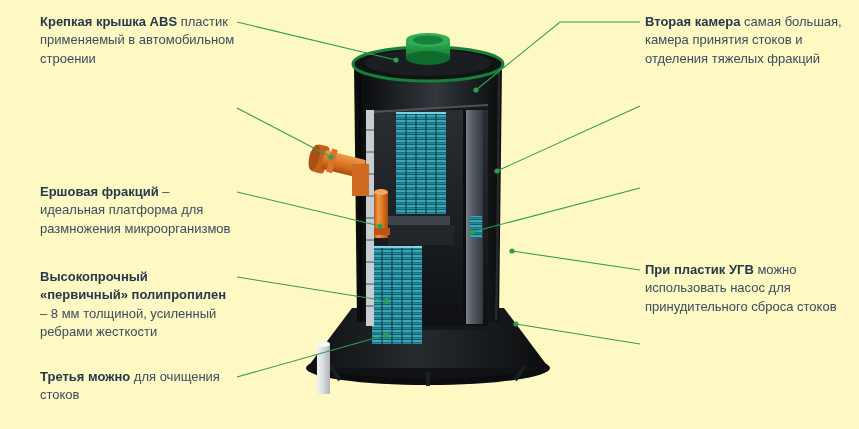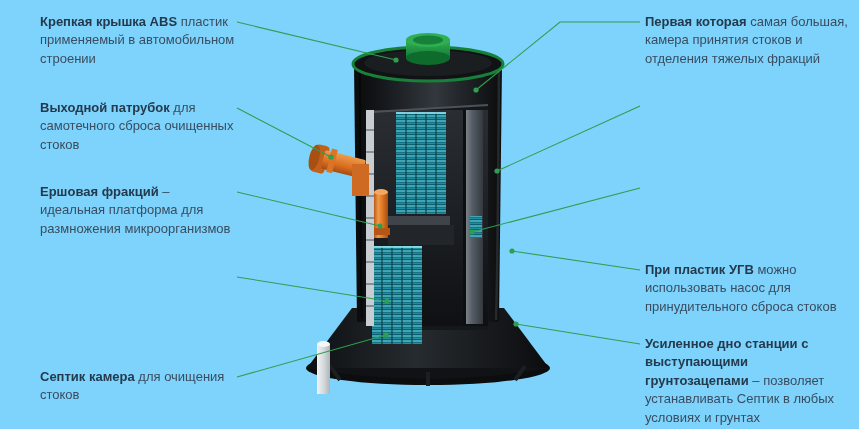--- a/index.html
+++ b/index.html
@@ -1,20 +1,20 @@
 <!DOCTYPE html>
 <html><head>
 <meta charset="utf-8">
 <style>
   html, body { margin:0; padding:0; background:#ffffff; }
   * { box-sizing:border-box; }
   .canvas {
     position:relative;
     width:859px; height:429px;
-    background:#7dd3fc;
+    background:#fef9c3;
     overflow:hidden;
     font-family:"Liberation Sans", sans-serif;
   }
   .svg-layer { position:absolute; left:0; top:0; width:859px; height:429px; }
   .annotation {
     position:absolute;
     width:196px;
     font-size:13px;
     line-height:1.42;
     color:#3a4c5f;
@@ -175,21 +175,20 @@
       <circle cx="386" cy="335" r="2.6"></circle>
       <circle cx="476" cy="90" r="2.6"></circle>
       <circle cx="497" cy="171" r="2.6"></circle>
       <circle cx="472" cy="232" r="2.6"></circle>
       <circle cx="512" cy="251" r="2.6"></circle>
       <circle cx="516" cy="324" r="2.6"></circle>
     </g>
   </svg>
 
   <div class="annotation col-left" style="top:13px"><strong>Крепкая крышка ABS</strong><span> пластик применяемый в автомобильном строении</span></div>
-  <div class="annotation col-left" style="top:99px"><strong>Выходной патрубок</strong><span> для самотечного сброса очищенных стоков</span></div>
   <div class="annotation col-left" style="top:183px"><strong>Ершовая фракций</strong><span> – идеальная платформа для размножения микроорганизмов</span></div>
-  <div class="annotation col-left" style="top:368px"><strong>Септик камера</strong><span> для очищения стоков</span></div>
+  <div class="annotation col-left" style="top:268px"><strong>Высокопрочный «первичный» полипропилен</strong><span> – 8 мм толщиной, усиленный ребрами жесткости</span></div>
+  <div class="annotation col-left" style="top:368px"><strong>Третья можно</strong><span> для очищения стоков</span></div>
 
-  <div class="annotation col-right" style="top:13px"><strong>Первая которая</strong><span> самая большая, камера принятия стоков и отделения тяжелых фракций</span></div>
+  <div class="annotation col-right" style="top:13px"><strong>Вторая камера</strong><span> самая большая, камера принятия стоков и отделения тяжелых фракций</span></div>
   <div class="annotation col-right" style="top:261px"><strong>При пластик УГВ</strong><span> можно использовать насос для принудительного сброса стоков</span></div>
-  <div class="annotation col-right" style="top:335px"><strong>Усиленное дно станции с выступающими грунтозацепами</strong><span> – позволяет устанавливать Септик в любых условиях и грунтах</span></div>
 
 </div>
 
 </body></html>

